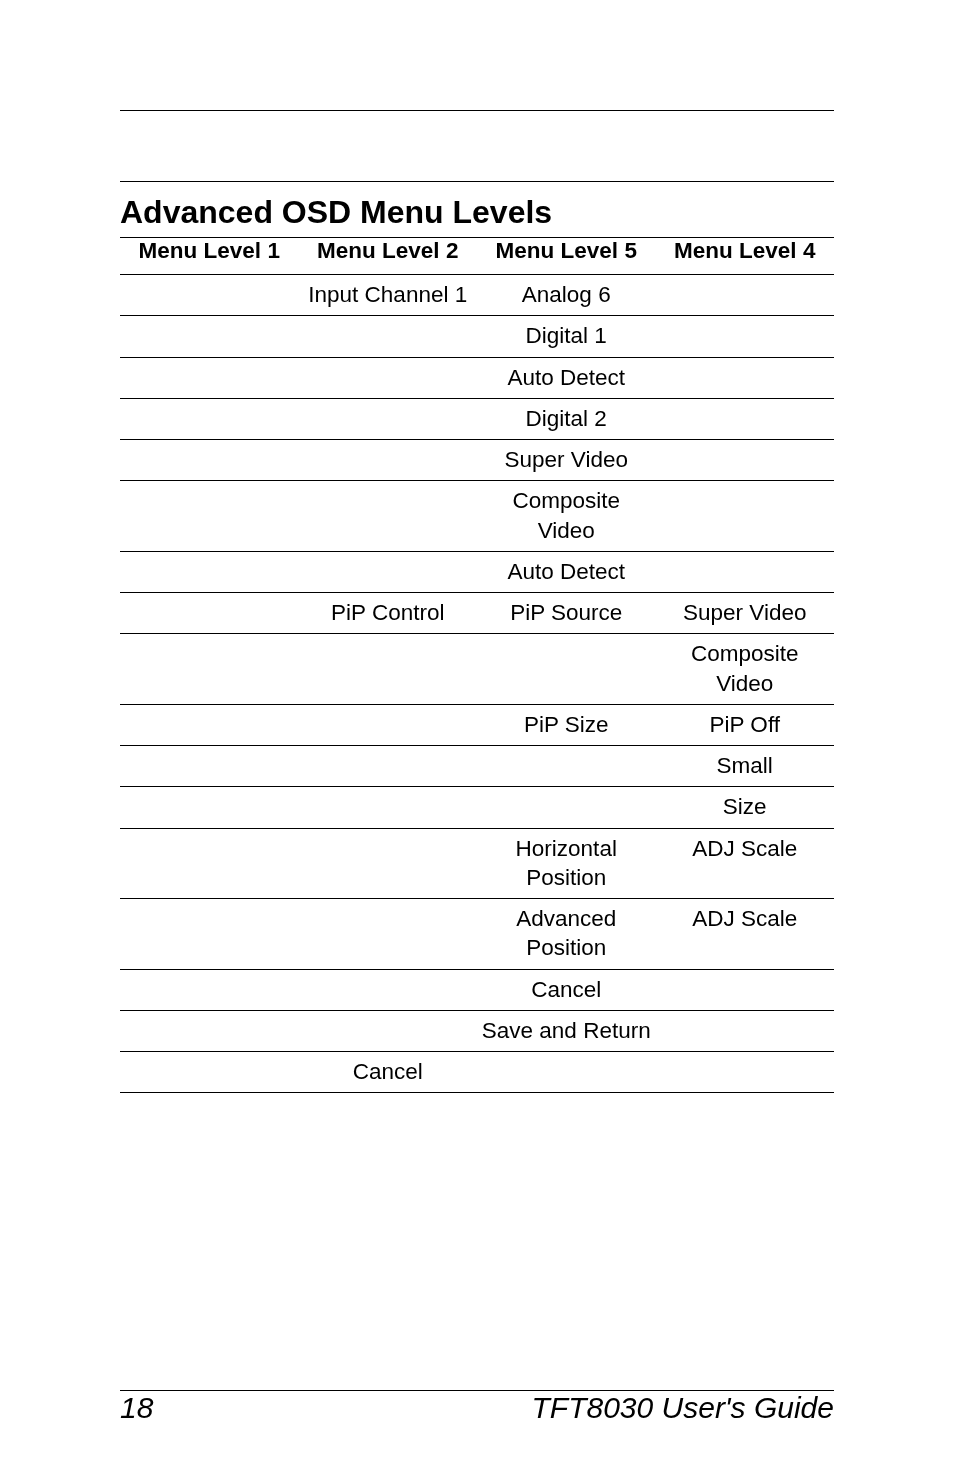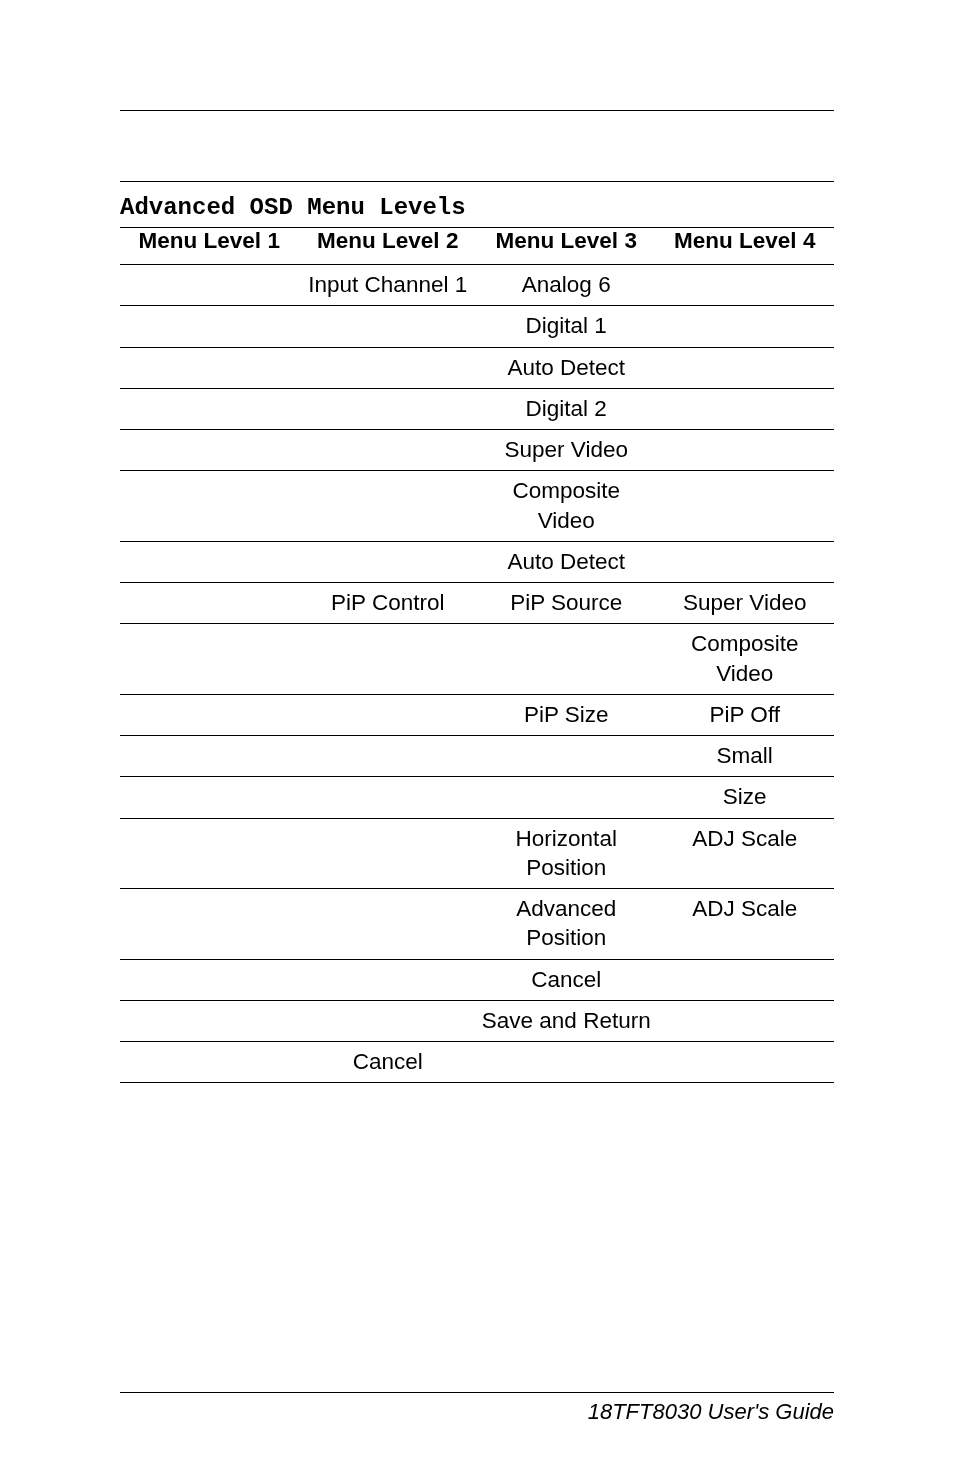--- a/index.html
+++ b/index.html
@@ -20,24 +20,23 @@
   }
   .top-rule {
     border-top: 1.5px solid #000;
     margin-bottom: 70px;
   }
   .section-rule {
     border-top: 1.5px solid #000;
     margin-bottom: 6px;
   }
   .section-title {
-    font-size: 24px;
+    font-size: 32px;
     font-weight: bold;
     padding: 6px 0 6px 0;
-    font-family: Liberation Mono, monospace;
   }
   table.menu {
     width: 100%;
     border-collapse: collapse;
     font-size: 22.5px;
     table-layout: fixed;
   }
   table.menu th {
     font-weight: bold;
     text-align: center;
@@ -48,24 +47,23 @@
   table.menu td {
     text-align: center;
     padding: 5px 4px 6px 4px;
     vertical-align: top;
     border-bottom: 1px solid #000;
     line-height: 1.3;
   }
   .footer {
     margin-top: auto;
     border-top: 1.5px solid #000;
-    padding-top: 6px;
     display: flex;
-    justify-content: flex-end;
-    font-size: 22px;
+    justify-content: space-between;
+    font-size: 30px;
     font-style: italic;
   }
   .footer .page-num {
     font-style: italic;
   }
   .footer .guide {
   }
 </style>
 </head>
 <body>
@@ -75,21 +73,21 @@
   <div class="top-rule"></div>
 
   <div class="section-rule"></div>
   <div class="section-title">Advanced OSD Menu Levels</div>
 
   <table class="menu">
     <thead>
       <tr>
         <th>Menu Level 1</th>
         <th>Menu Level 2</th>
-        <th>Menu Level 3</th>
+        <th>Menu Level 5</th>
         <th>Menu Level 4</th>
       </tr>
     </thead>
     <tbody>
       <tr>
         <td></td>
         <td><span>Input Channel 1</span></td>
         <td>Analog 6</td>
         <td></td>
       </tr>

